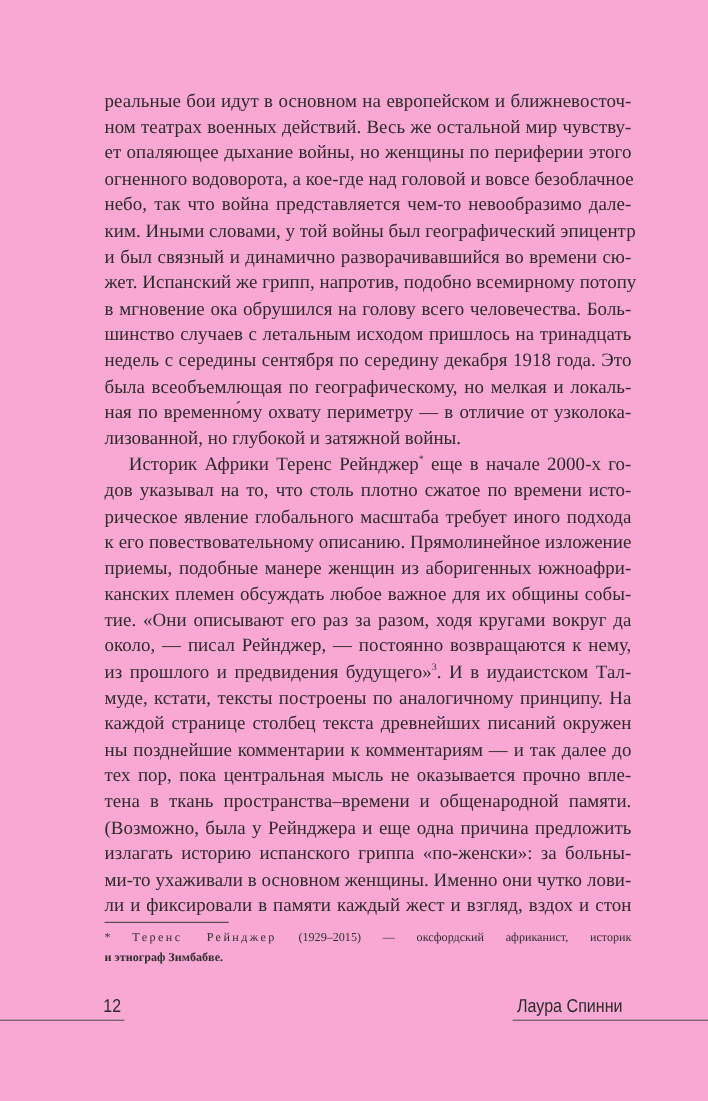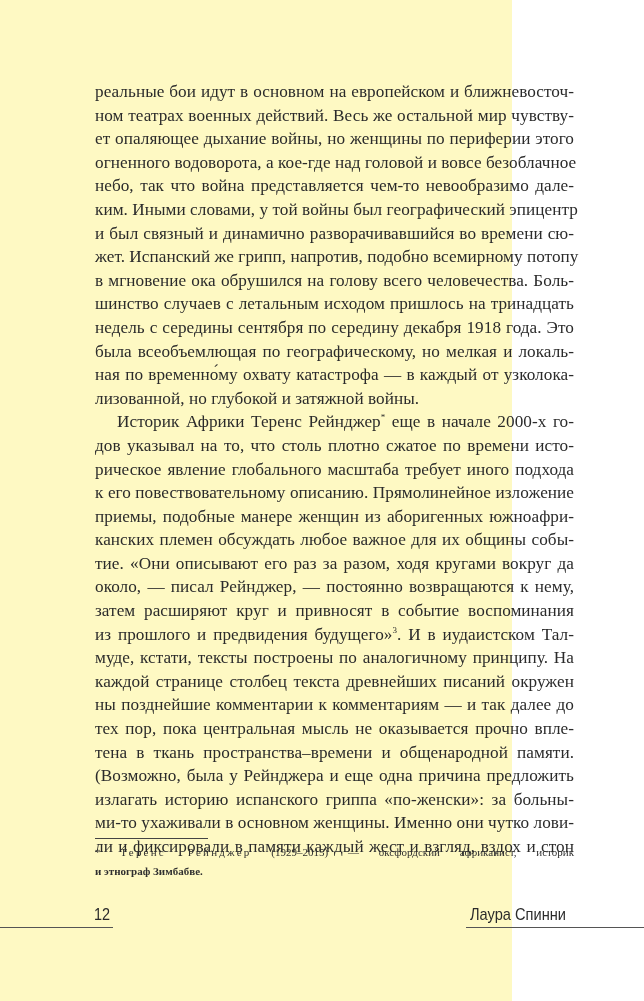--- a/index.html
+++ b/index.html
@@ -11,22 +11,22 @@
       width: 644px;
       height: 1001px;
       position: relative;
       overflow: hidden;
       color: #2b2b2b;
       font-family: "Liberation Serif", "DejaVu Serif", serif;
     }
     .page {
       position: absolute;
       left: 0; top: 0;
-      width: 512px; height: 1001px;
-      background: #fef9c3;
+      width: 644px; height: 1001px;
+      background: #f9a8d4;
     }
     .body-text {
       position: absolute;
       left: 95px;
       top: 80px;
       width: 479px;
     }
     .line {
       display: block;
       height: 23.6px;
@@ -123,32 +123,31 @@
     <span class="line">ет опаляющее дыхание войны, но женщины по периферии этого</span>
     <span class="line">огненного водоворота, а кое-где над головой и вовсе безоблачное</span>
     <span class="line">небо, так что война представляется чем-то невообразимо дале-</span>
     <span class="line">ким. Иными словами, у той войны был географический эпицентр</span>
     <span class="line">и был связный и динамично разворачивавшийся во времени сю-</span>
     <span class="line">жет. Испанский же грипп, напротив, подобно всемирному потопу</span>
     <span class="line">в мгновение ока обрушился на голову всего человечества. Боль-</span>
     <span class="line">шинство случаев с летальным исходом пришлось на тринадцать</span>
     <span class="line">недель с середины сентября по середину декабря 1918 года. Это</span>
     <span class="line">была всеобъемлющая по географическому, но мелкая и локаль-</span>
-    <span class="line">ная по временно́му охвату катастрофа — в каждый от узколока-</span>
+    <span class="line">ная по временно́му охвату периметру — в отличие от узколока-</span>
     <span class="line last">лизованной, но глубокой и затяжной войны.</span>
 
     <span class="line indent"><span>Историк Африки Теренс Рейнджер</span><sup class="fn">*</sup><span> еще в начале 2000-х го-</span></span>
     <span class="line">дов указывал на то, что столь плотно сжатое по времени исто-</span>
     <span class="line">рическое явление глобального масштаба требует иного подхода</span>
     <span class="line">к его повествовательному описанию. Прямолинейное изложение</span>
     <span class="line">приемы, подобные манере женщин из аборигенных южноафри-</span>
     <span class="line">канских племен обсуждать любое важное для их общины собы-</span>
     <span class="line">тие. «Они описывают его раз за разом, ходя кругами вокруг да</span>
     <span class="line">около, — писал Рейнджер, — постоянно возвращаются к нему,</span>
-    <span class="line">затем расширяют круг и привносят в событие воспоминания</span>
     <span class="line"><span>из прошлого и предвидения будущего»</span><sup class="fn">3</sup><span>. И в иудаистском Тал-</span></span>
     <span class="line">муде, кстати, тексты построены по аналогичному принципу. На</span>
     <span class="line">каждой странице столбец текста древнейших писаний окружен</span>
     <span class="line">ны позднейшие комментарии к комментариям — и так далее до</span>
     <span class="line">тех пор, пока центральная мысль не оказывается прочно впле-</span>
     <span class="line">тена в ткань пространства–времени и общенародной памяти.</span>
     <span class="line">(Возможно, была у Рейнджера и еще одна причина предложить</span>
     <span class="line">излагать историю испанского гриппа «по-женски»: за больны-</span>
     <span class="line">ми-то ухаживали в основном женщины. Именно они чутко лови-</span>
     <span class="line">ли и фиксировали в памяти каждый жест и взгляд, вздох и стон</span>

